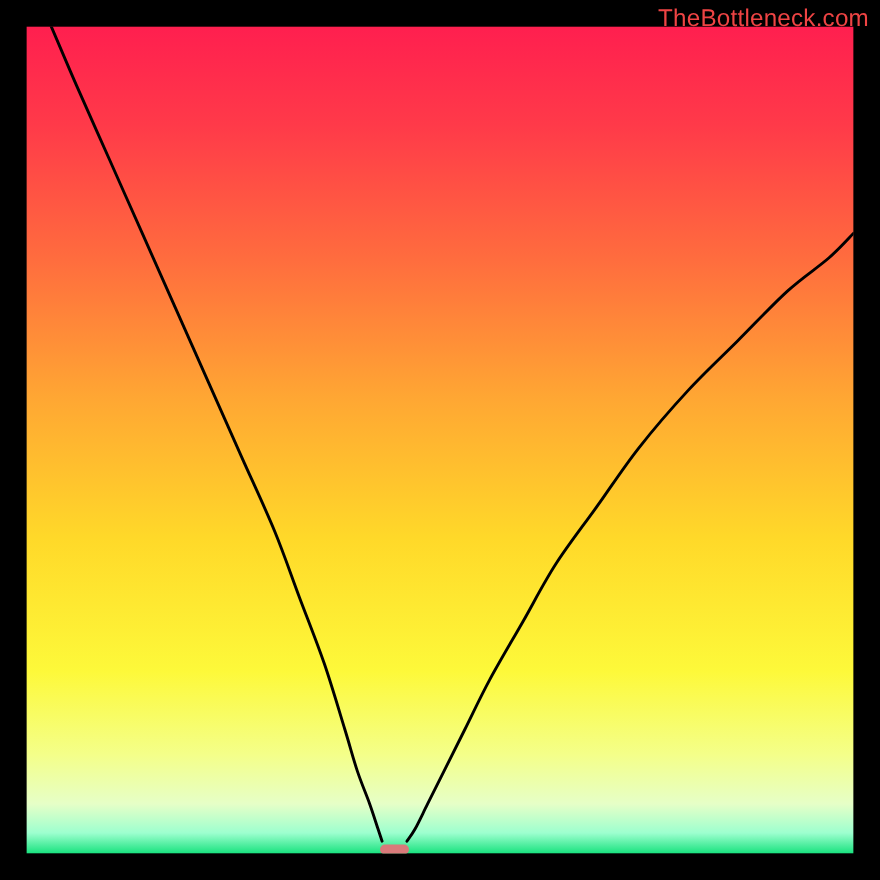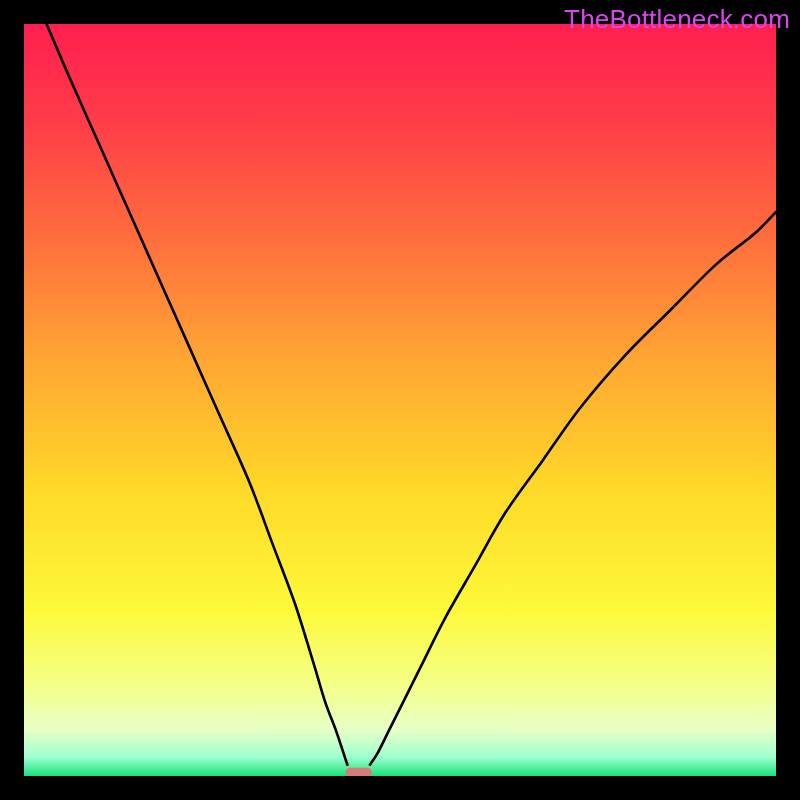--- a/index.html
+++ b/index.html
@@ -24,22 +24,22 @@
     left: 0;
     top: 0;
     width: 752px;
     height: 752px;
     display: block;
   }
   .watermark {
     position: absolute;
     top: 4px;
     right: 10px;
-    color: #d946ef;
-    font-size: 26px;
+    color: #ef4444;
+    font-size: 22px;
     font-weight: 500;
     letter-spacing: 0.2px;
     z-index: 10;
   }
 </style>
 </head>
 <body>
 
 <div class="watermark">TheBottleneck.com</div>
 

